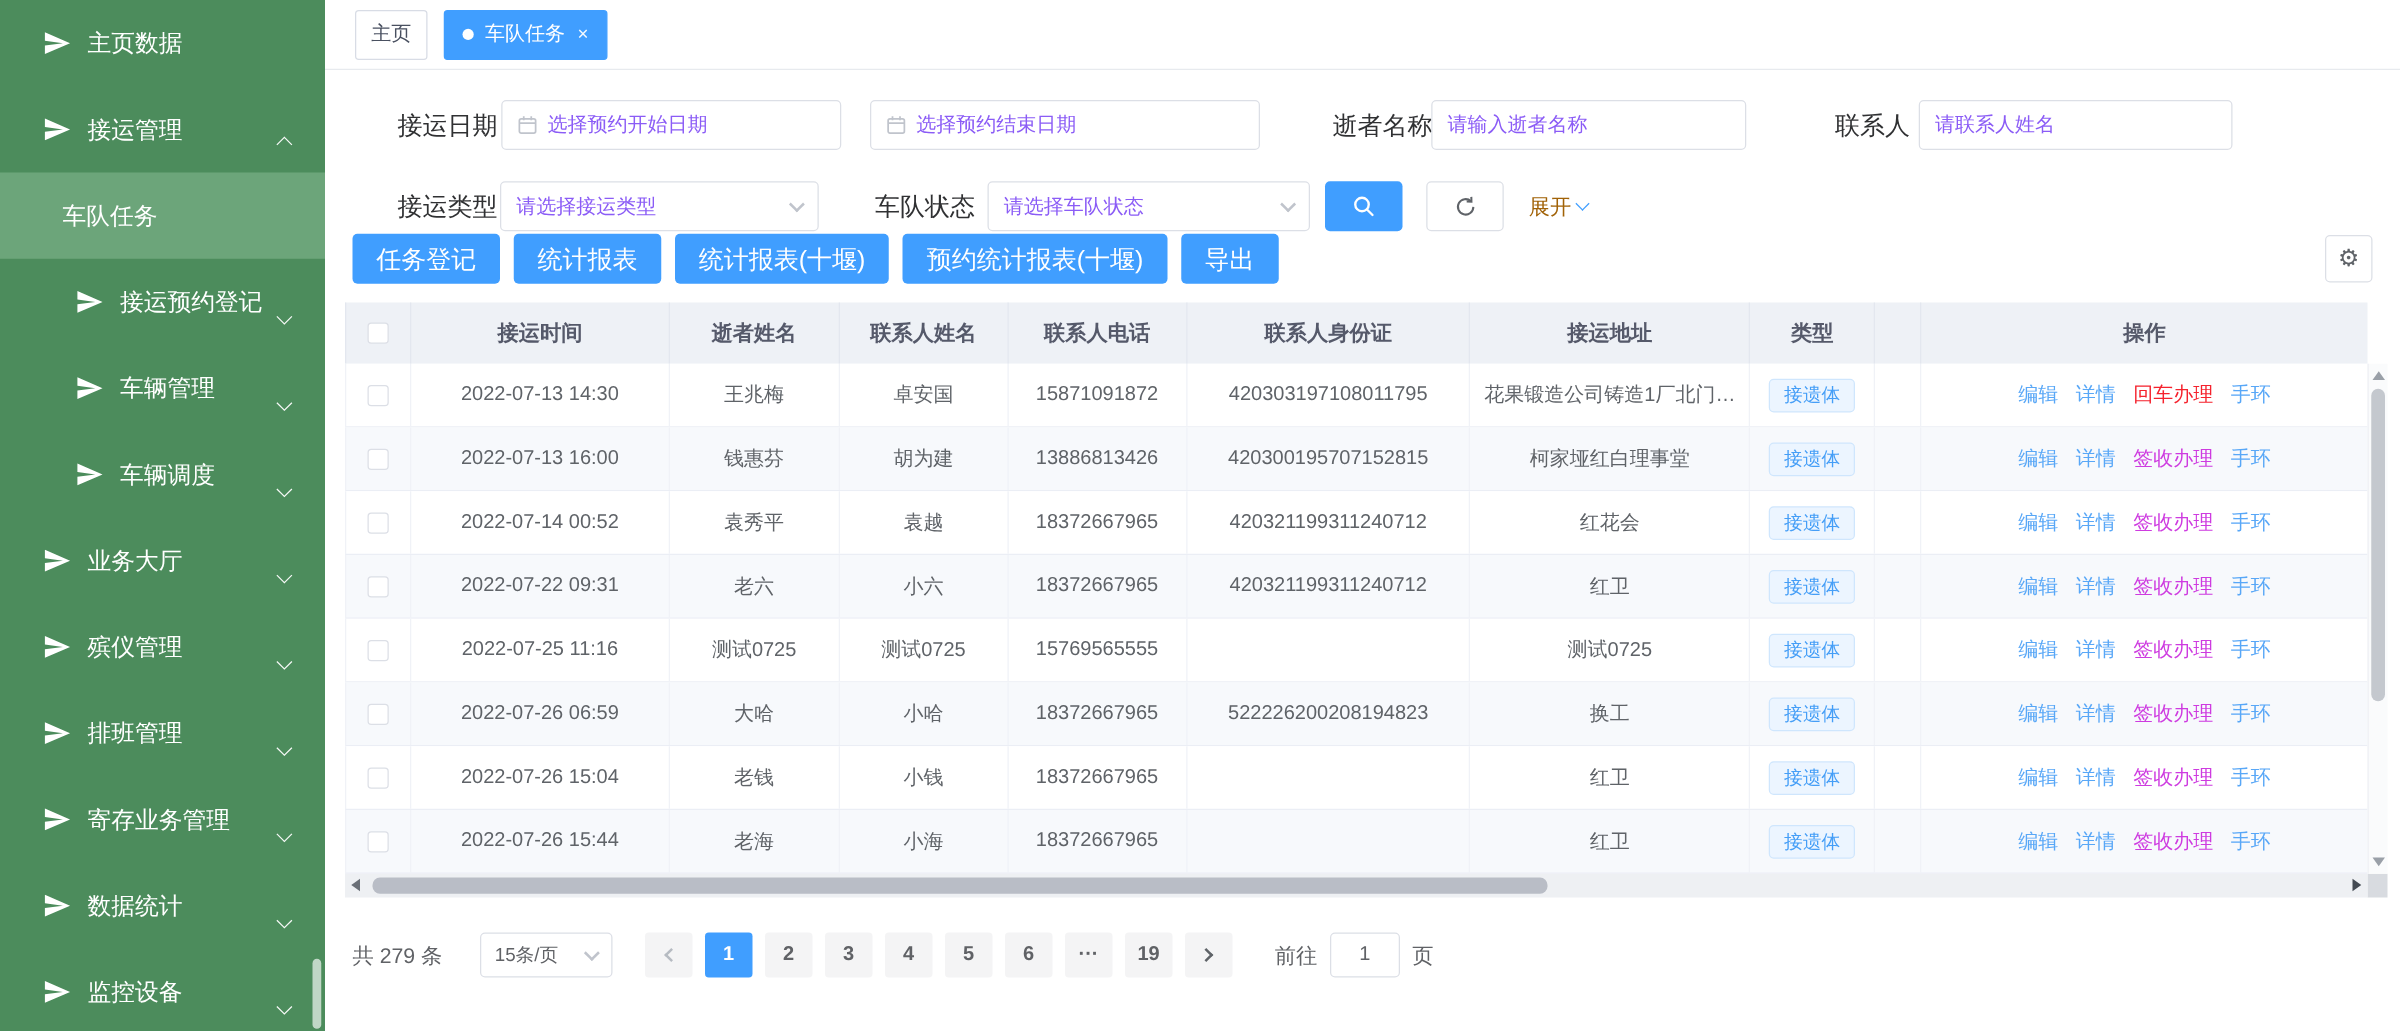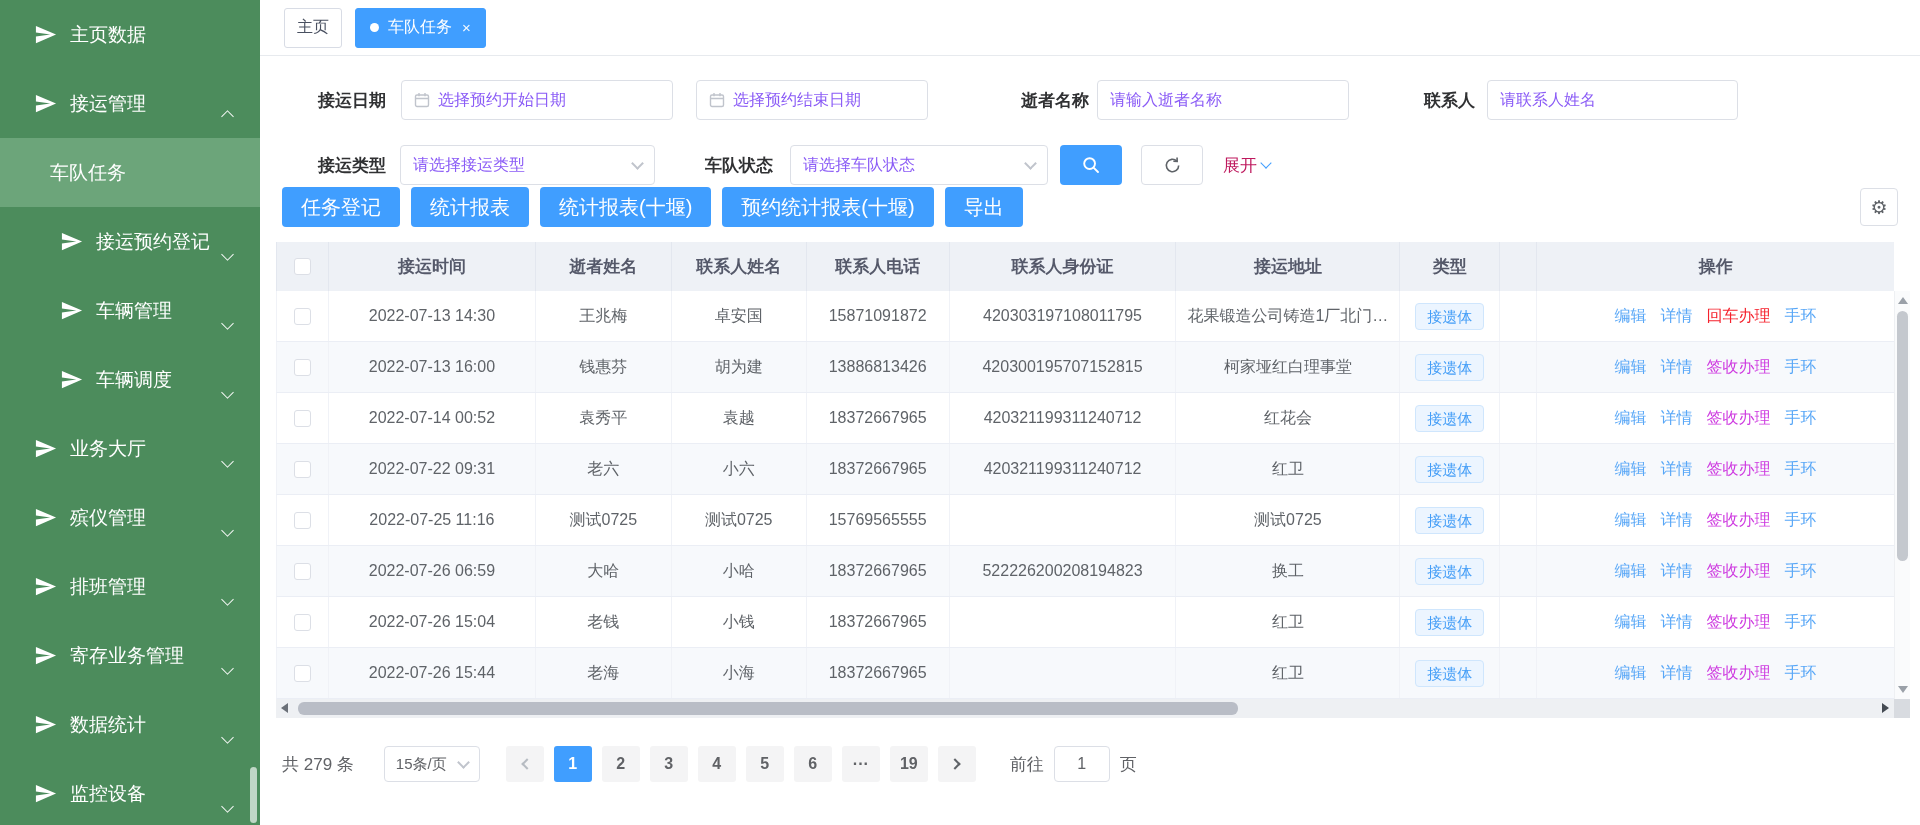--- a/index.html
+++ b/index.html
@@ -30,29 +30,29 @@
   .tabbar{height:56px;border-bottom:1px solid #e7eaee;display:flex;align-items:center;padding-left:24px;gap:13px;flex-shrink:0}
   .tab{height:40px;display:inline-flex;align-items:center;padding:0 12px;border:1px solid #d8dce5;border-radius:3px;
     font-size:16px;color:#495060;background:#fff;cursor:pointer}
   .tab.active{background:#409eff;border-color:#409eff;color:#fff;gap:9px;padding:0 14px}
   .tab-dot{width:9px;height:9px;border-radius:50%;background:#fff}
   .tab-close{font-size:15px;line-height:1;margin-left:1px;opacity:.95}
 
   
   .filters{padding:24px 0 0 58px}
   .frow{display:flex;align-items:center;height:40px;margin-bottom:25px}
-  .flabel{font-size:17px;font-weight:bold;color:#303133;text-align:right;flex-shrink:0;white-space:nowrap}
+  .flabel{font-size:20px;font-weight:normal;color:#303133;text-align:right;flex-shrink:0;white-space:nowrap}
   .fbox{height:40px;border:1px solid #dcdfe6;border-radius:4px;display:flex;align-items:center;
     padding:0 12px;color:#c0c4cc;font-size:16px;background:#fff;gap:8px;overflow:hidden;white-space:nowrap;flex-shrink:0}
   .fbox .ph{color:#8b5cf6}
   .fsel{justify-content:space-between}
   .cal-icon{display:inline-flex;width:16px;height:16px;flex-shrink:0}
   .btn-search{width:62px;height:40px;background:#409eff;border-radius:4px;display:flex;align-items:center;justify-content:center;cursor:pointer;flex-shrink:0}
   .btn-refresh{width:62px;height:40px;background:#fff;border:1px solid #dcdfe6;border-radius:4px;display:flex;align-items:center;justify-content:center;cursor:pointer;flex-shrink:0}
-  .expand-link{color:#be185d;font-size:17px;display:inline-flex;align-items:center;gap:5px;cursor:pointer}
+  .expand-link{color:#a16207;font-size:17px;display:inline-flex;align-items:center;gap:5px;cursor:pointer}
   .cv.b{border-color:#409eff;width:8px;height:8px;border-width:1.6px;margin-top:-4px}
 
   
   .toolbar{display:flex;align-items:center;margin:2px 22px 0 22px;gap:11px}
   .btn{height:40px;padding:0 19px;background:#409eff;border-radius:4px;color:#fff;font-size:20px;
     display:inline-flex;align-items:center;justify-content:center;cursor:pointer;white-space:nowrap}
   .gearbtn{margin-left:auto;width:38px;height:38px;border:1px solid #dcdfe6;border-radius:4px;background:#fff;
     display:flex;align-items:center;justify-content:center;color:#5f6368;font-size:19px;cursor:pointer;
     font-family:"DejaVu Sans",sans-serif}
 
@@ -83,21 +83,21 @@
   .hscroll-row{display:flex;margin-left:16px;width:1634px;height:19px;flex-shrink:0}
   .hscroll{position:relative;width:1618px;height:19px;background:#eef0f3}
   .hs-thumb{position:absolute;left:22px;top:3px;width:940px;height:13px;background:#b9bdc6;border-radius:6px;cursor:pointer}
   .htri{width:0;height:0;position:absolute;top:4px}
   .htri-left{border-top:5px solid transparent;border-bottom:5px solid transparent;border-right:7px solid #6b7078;left:5px}
   .htri-right{border-top:5px solid transparent;border-bottom:5px solid transparent;border-left:7px solid #444a52;right:5px}
   .hcorner{width:16px;height:19px;background:#d8dbe0}
 
   
   .pager{display:flex;align-items:center;margin:28px 0 0 22px;font-size:17px;color:#606266}
-  .psize{width:96px;height:36px;border:1px solid #dcdfe6;border-radius:4px;margin-left:30px;display:flex;
+  .psize{width:106px;height:36px;border:1px solid #dcdfe6;border-radius:4px;margin-left:30px;display:flex;
     align-items:center;justify-content:space-between;padding:0 11px;color:#606266;font-size:15px;cursor:pointer;background:#fff}
   .parrow{width:38px;height:36px;background:#f4f4f5;border-radius:3px;display:flex;align-items:center;justify-content:center;cursor:pointer}
   .parrow.prev{margin-left:26px}
   .parrow.next{margin-left:10px}
   .cv.pl{transform:rotate(135deg);border-color:#b6bbc2;width:8px;height:8px;margin-left:4px}
   .cv.pr{transform:rotate(-45deg);border-color:#5f6368;width:8px;height:8px;margin-right:4px}
   .pnum{min-width:38px;height:36px;background:#f4f4f5;border-radius:3px;margin-left:10px;display:flex;align-items:center;
     justify-content:center;color:#606266;font-size:16px;font-weight:bold;cursor:pointer;padding:0 4px}
   .pnum.active{background:#409eff;color:#fff}
   .goto-label{margin-left:34px}
@@ -237,21 +237,21 @@
           <span class="cal-icon">
             <svg viewBox="0 0 16 16">
                 <rect x="1.5" y="3" width="13" height="11.5" rx="1.5" fill="none" stroke="#c0c4cc" stroke-width="1.4"></rect>
                 <line x1="1.5" y1="6.5" x2="14.5" y2="6.5" stroke="#c0c4cc" stroke-width="1.4"></line>
                 <line x1="5" y1="1" x2="5" y2="4.2" stroke="#c0c4cc" stroke-width="1.4"></line>
                 <line x1="11" y1="1" x2="11" y2="4.2" stroke="#c0c4cc" stroke-width="1.4"></line>
               </svg>
           </span>
           <span class="ph">选择预约开始日期</span>
         </div>
-        <div class="fbox" style="width:232px;margin-right:90px">
+        <div class="fbox" style="width:312px;margin-right:58px">
           <span class="cal-icon">
             <svg viewBox="0 0 16 16">
                 <rect x="1.5" y="3" width="13" height="11.5" rx="1.5" fill="none" stroke="#c0c4cc" stroke-width="1.4"></rect>
                 <line x1="1.5" y1="6.5" x2="14.5" y2="6.5" stroke="#c0c4cc" stroke-width="1.4"></line>
                 <line x1="5" y1="1" x2="5" y2="4.2" stroke="#c0c4cc" stroke-width="1.4"></line>
                 <line x1="11" y1="1" x2="11" y2="4.2" stroke="#c0c4cc" stroke-width="1.4"></line>
               </svg>
           </span>
           <span class="ph">选择预约结束日期</span>
         </div>

